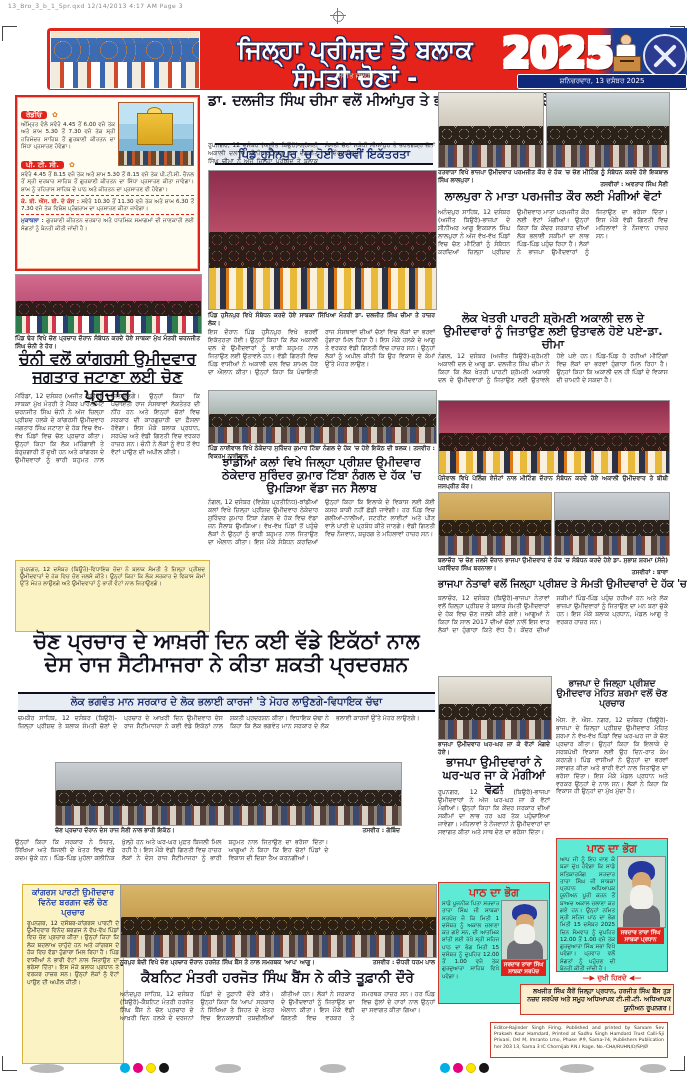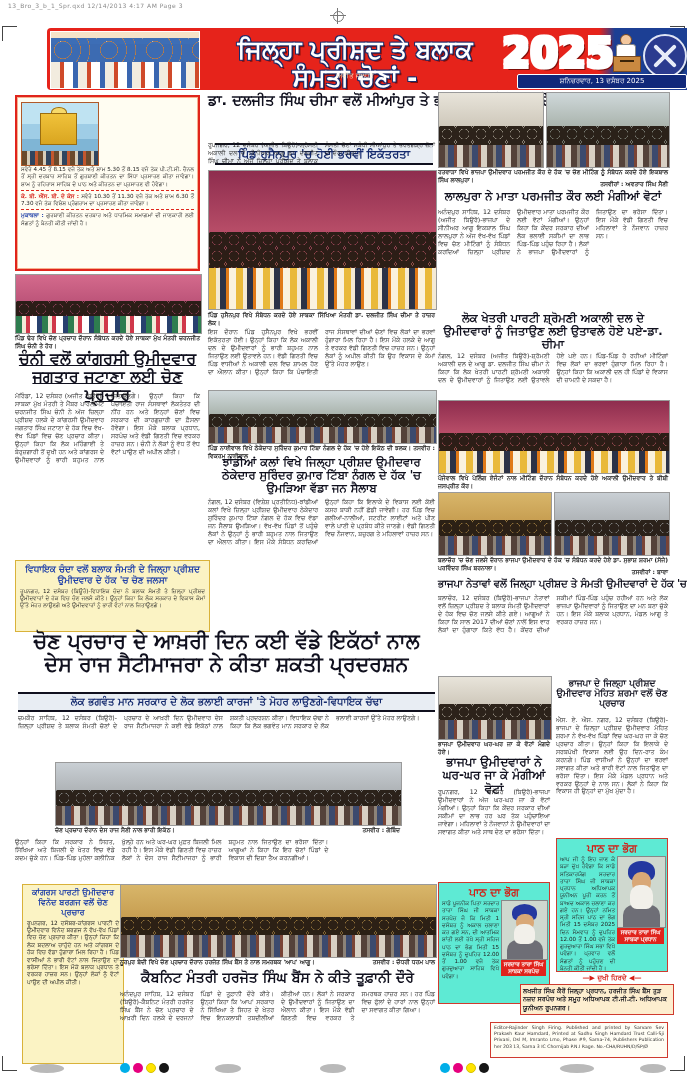--- a/index.html
+++ b/index.html
@@ -91,21 +91,21 @@
   
   .portrait{background:#cfd8cf;border:1px solid #888;overflow:hidden;}
   .portrait .trb{position:absolute;left:22%;top:6%;width:56%;height:30%;background:#2438a0;border-radius:50% 50% 42% 42%;}
   .portrait .fc{position:absolute;left:30%;top:22%;width:40%;height:30%;background:#d9a877;border-radius:46%;}
   .portrait .bd2{position:absolute;left:26%;top:40%;width:48%;height:34%;background:#f2f0ea;border-radius:42% 42% 30% 30%;}
   .portrait .st{position:absolute;left:10%;top:68%;width:80%;height:34%;background:#6e6e76;border-radius:10px 10px 0 0;}
   .obit{border:1.5px solid #cf3a2e;background:#5eead4;padding:3px;box-sizing:border-box;}
   .obit-title{font-size:11px;font-weight:bold;color:#d41d14;text-align:center;}
   .obit-cap{background:#e0241c;color:#fff;font-size:5.6px;font-weight:bold;text-align:center;padding:1px 2px;}
   .mournbar{color:#d41d14;font-size:7px;font-weight:bold;text-align:center;}
-  .mournbox{border:1px solid #cf3a2e;background:#fdeecf;font-size:6.4px;font-weight:bold;text-align:left;line-height:1.3;padding:2px;}
+  .mournbox{border:1px solid #cf3a2e;background:#fdeecf;font-size:6.4px;font-weight:bold;text-align:right;line-height:1.3;padding:2px;}
   .imprint{border:1px solid #cf3a2e;background:#fffdf4;font-size:4.6px;line-height:1.35;color:#333;text-align:justify;padding:2px 3px;box-sizing:border-box;}
   
   .f-ell{height:9px;border-radius:50%;background:#b9b9b9;}
   .f-dot{width:10px;height:10px;border-radius:50%;}
 </style>
 </head>
 <body>
 
 <div class="abs printline">13_Bro_3_b_1_Spr.qxd  12/14/2013  4:17 AM  Page 3</div>
 <div class="abs regcross">
@@ -128,40 +128,44 @@
       <div class="bx"></div>
   </div>
   <div class="abs stamp"></div>
   <div class="abs b-date">ਸ਼ਨਿਚਰਵਾਰ, 13 ਦਸੰਬਰ 2025</div>
   <div class="abs b-orange"></div>
   <div class="abs b-page">6</div>
 </div>
 
 <div class="abs kbox">
   <div style="display:flex;gap:3px;margin-top:2px;">
+    <div style="width:56%;">
+      <div><span class="kbadge">ਰੇਡੀਓ</span> <span class="kflower">✿</span></div>
+      <div class="ktext">ਅੰਮ੍ਰਿਤ ਵੇਲੇ ਸਵੇਰੇ 4.45 ਤੋਂ 6.00 ਵਜੇ ਤੱਕ ਅਤੇ ਸ਼ਾਮ 5.30 ਤੋਂ 7.30 ਵਜੇ ਤੱਕ ਸ੍ਰੀ ਹਰਿਮੰਦਰ ਸਾਹਿਬ ਤੋਂ ਗੁਰਬਾਣੀ ਕੀਰਤਨ ਦਾ ਸਿੱਧਾ ਪ੍ਰਸਾਰਣ ਹੋਵੇਗਾ।</div>
+      <div style="margin-top:2px;"><span class="kbadge">ਪੀ. ਟੀ. ਸੀ.</span> <span class="kflower">✿</span></div>
+    </div>
     <div class="gt abs" style="position:relative;width:44%;height:62px;">
       <div class="dome"></div>
         <div class="bld"></div>
         <div class="crowd"></div>
     </div>
   </div>
   <div class="ktext">ਸਵੇਰੇ 4.45 ਤੋਂ 8.15 ਵਜੇ ਤੱਕ ਅਤੇ ਸ਼ਾਮ 5.30 ਤੋਂ 8.15 ਵਜੇ ਤੱਕ ਪੀ.ਟੀ.ਸੀ. ਚੈਨਲ ਤੋਂ ਸ੍ਰੀ ਦਰਬਾਰ ਸਾਹਿਬ ਤੋਂ ਗੁਰਬਾਣੀ ਕੀਰਤਨ ਦਾ ਸਿੱਧਾ ਪ੍ਰਸਾਰਣ ਕੀਤਾ ਜਾਵੇਗਾ। ਸ਼ਾਮ ਨੂੰ ਰਹਿਰਾਸ ਸਾਹਿਬ ਦੇ ਪਾਠ ਅਤੇ ਕੀਰਤਨ ਦਾ ਪ੍ਰਸਾਰਣ ਵੀ ਹੋਵੇਗਾ।</div>
   <div class="ksep"></div>
   <div class="ktext"><span class="klead-red">ਕੇ. ਬੀ. ਐੱਸ. ਬੀ. ਦੇ ਕੇਸ :</span> <span>ਸਵੇਰੇ 10.30 ਤੋਂ 11.30 ਵਜੇ ਤੱਕ ਅਤੇ ਸ਼ਾਮ 6.30 ਤੋਂ 7.30 ਵਜੇ ਤੱਕ ਵਿਸ਼ੇਸ਼ ਪ੍ਰੋਗਰਾਮ ਦਾ ਪ੍ਰਸਾਰਣ ਕੀਤਾ ਜਾਵੇਗਾ।</span></div>
   <div class="ksep"></div>
   <div class="ktext"><span class="klead-blue">ਮੁਕਾਬਲਾ :</span> <span>ਗੁਰਬਾਣੀ ਕੀਰਤਨ ਦਰਬਾਰ ਅਤੇ ਧਾਰਮਿਕ ਸਮਾਗਮਾਂ ਦੀ ਜਾਣਕਾਰੀ ਲਈ ਸੰਗਤਾਂ ਨੂੰ ਬੇਨਤੀ ਕੀਤੀ ਜਾਂਦੀ ਹੈ।</span></div>
 </div>
 
 <div class="abs ph ph-pink" style="left:15px;top:274px;width:185px;height:58px;"></div>
 <div class="abs cap" style="left:15px;top:334px;width:185px;height:13px;">ਪਿੰਡ ਢੇਰ ਵਿਖੇ ਚੋਣ ਪ੍ਰਚਾਰ ਦੌਰਾਨ ਸੰਬੋਧਨ ਕਰਦੇ ਹੋਏ ਸਾਬਕਾ ਮੁੱਖ ਮੰਤਰੀ ਚਰਨਜੀਤ ਸਿੰਘ ਚੰਨੀ ਤੇ ਹੋਰ।</div>
 <div class="abs hl" style="left:15px;top:350px;width:185px;font-size:16px;text-decoration:underline;">ਚੰਨੀ ਵਲੋਂ ਕਾਂਗਰਸੀ ਉਮੀਦਵਾਰ ਜਗਤਾਰ ਜਟਾਣਾ ਲਈ ਚੋਣ ਪ੍ਰਚਾਰ</div>
 <div class="abs body-txt cols2" style="left:15px;top:392px;width:185px;height:164px;">ਮੋਰਿੰਡਾ, 12 ਦਸੰਬਰ (ਅਜੀਤ ਬਿਊਰੋ)-ਸਾਬਕਾ ਮੁੱਖ ਮੰਤਰੀ ਤੇ ਮੈਂਬਰ ਪਾਰਲੀਮੈਂਟ ਚਰਨਜੀਤ ਸਿੰਘ ਚੰਨੀ ਨੇ ਅੱਜ ਜ਼ਿਲ੍ਹਾ ਪ੍ਰੀਸ਼ਦ ਹਲਕੇ ਦੇ ਕਾਂਗਰਸੀ ਉਮੀਦਵਾਰ ਜਗਤਾਰ ਸਿੰਘ ਜਟਾਣਾ ਦੇ ਹੱਕ ਵਿਚ ਵੱਖ-ਵੱਖ ਪਿੰਡਾਂ ਵਿਚ ਚੋਣ ਪ੍ਰਚਾਰ ਕੀਤਾ। ਉਨ੍ਹਾਂ ਕਿਹਾ ਕਿ ਲੋਕ ਮਹਿੰਗਾਈ ਤੇ ਬੇਰੁਜ਼ਗਾਰੀ ਤੋਂ ਦੁਖੀ ਹਨ ਅਤੇ ਕਾਂਗਰਸ ਦੇ ਉਮੀਦਵਾਰਾਂ ਨੂੰ ਭਾਰੀ ਬਹੁਮਤ ਨਾਲ ਜਿਤਾਉਣਗੇ। ਉਨ੍ਹਾਂ ਕਿਹਾ ਕਿ ਪੰਚਾਇਤੀ ਰਾਜ ਸੰਸਥਾਵਾਂ ਲੋਕਤੰਤਰ ਦੀ ਨੀਂਹ ਹਨ ਅਤੇ ਇਨ੍ਹਾਂ ਚੋਣਾਂ ਵਿਚ ਸਰਕਾਰ ਦੀ ਕਾਰਗੁਜ਼ਾਰੀ ਦਾ ਫ਼ੈਸਲਾ ਹੋਵੇਗਾ। ਇਸ ਮੌਕੇ ਬਲਾਕ ਪ੍ਰਧਾਨ, ਸਰਪੰਚ ਅਤੇ ਵੱਡੀ ਗਿਣਤੀ ਵਿਚ ਵਰਕਰ ਹਾਜ਼ਰ ਸਨ। ਚੰਨੀ ਨੇ ਲੋਕਾਂ ਨੂੰ ਵੱਧ ਤੋਂ ਵੱਧ ਵੋਟਾਂ ਪਾਉਣ ਦੀ ਅਪੀਲ ਕੀਤੀ।</div>
 
 <div class="abs ybox" style="left:15px;top:560px;width:185px;height:64px;">
-  <div class="yh" style="font-size:9px;">ਵਿਧਾਇਕ ਚੰਦਾ ਵਲੋਂ ਬਲਾਕ ਸੰਮਤੀ ਦੇ ਜਿਲ੍ਹਾ ਪ੍ਰੀਸ਼ਦ ਉਮੀਦਵਾਰ ਦੇ ਹੱਕ 'ਚ ਚੋਣ ਜਲਸਾ</div>
   <div class="body-txt" style="font-size:5.6px;margin-top:2px;">ਰੂਪਨਗਰ, 12 ਦਸੰਬਰ (ਬਿਊਰੋ)-ਵਿਧਾਇਕ ਚੰਦਾ ਨੇ ਬਲਾਕ ਸੰਮਤੀ ਤੇ ਜ਼ਿਲ੍ਹਾ ਪ੍ਰੀਸ਼ਦ ਉਮੀਦਵਾਰਾਂ ਦੇ ਹੱਕ ਵਿਚ ਚੋਣ ਜਲਸੇ ਕੀਤੇ। ਉਨ੍ਹਾਂ ਕਿਹਾ ਕਿ ਲੋਕ ਸਰਕਾਰ ਦੇ ਵਿਕਾਸ ਕੰਮਾਂ ਉੱਤੇ ਮੋਹਰ ਲਾਉਣਗੇ ਅਤੇ ਉਮੀਦਵਾਰਾਂ ਨੂੰ ਭਾਰੀ ਵੋਟਾਂ ਨਾਲ ਜਿਤਾਉਣਗੇ।</div>
 </div>
 
 <div class="abs hl" style="left:208px;top:92px;width:337px;font-size:14.5px;white-space:nowrap;">ਡਾ. ਦਲਜੀਤ ਸਿੰਘ ਚੀਮਾ ਵਲੋਂ ਮੀਆਂਪੁਰ ਤੇ ਭਰਤਗੜ੍ਹ ਜ਼ੋਨਾਂ ਦਾ ਦੌਰਾ</div>
 <div class="abs subbar" style="left:215px;top:115px;width:218px;font-size:11.5px;padding:2px 0;margin-top:28px;">ਪਿੰਡ ਹੁਸੈਨਪੁਰ 'ਚ ਹੋਈ ਭਰਵੀਂ ਇਕੱਤਰਤਾ</div>
 <div class="abs body-txt cols2" style="left:208px;top:141px;width:227px;height:27px;">ਰੂਪਨਗਰ, 12 ਦਸੰਬਰ (ਅਜੀਤ ਬਿਊਰੋ)-ਸ਼੍ਰੋਮਣੀ ਅਕਾਲੀ ਦਲ ਦੇ ਸੀਨੀਅਰ ਆਗੂ ਡਾ. ਦਲਜੀਤ ਸਿੰਘ ਚੀਮਾ ਨੇ ਅੱਜ ਜ਼ਿਲ੍ਹਾ ਪ੍ਰੀਸ਼ਦ ਤੇ ਬਲਾਕ ਸੰਮਤੀ ਚੋਣਾਂ ਸਬੰਧੀ ਮੀਆਂਪੁਰ ਤੇ ਭਰਤਗੜ੍ਹ ਜ਼ੋਨਾਂ ਦਾ ਦੌਰਾ ਕੀਤਾ।</div>
 <div class="abs ph ph-stage" style="left:208px;top:170px;width:227px;height:138px;"></div>
 <div class="abs cap" style="left:208px;top:311px;width:227px;height:13px;">ਪਿੰਡ ਹੁਸੈਨਪੁਰ ਵਿਖੇ ਸੰਬੋਧਨ ਕਰਦੇ ਹੋਏ ਸਾਬਕਾ ਸਿੱਖਿਆ ਮੰਤਰੀ ਡਾ. ਦਲਜੀਤ ਸਿੰਘ ਚੀਮਾ ਤੇ ਹਾਜ਼ਰ ਲੋਕ।</div>
 <div class="abs body-txt cols2" style="left:208px;top:328px;width:227px;height:60px;">ਇਸ ਦੌਰਾਨ ਪਿੰਡ ਹੁਸੈਨਪੁਰ ਵਿਖੇ ਭਰਵੀਂ ਇਕੱਤਰਤਾ ਹੋਈ। ਉਨ੍ਹਾਂ ਕਿਹਾ ਕਿ ਲੋਕ ਅਕਾਲੀ ਦਲ ਦੇ ਉਮੀਦਵਾਰਾਂ ਨੂੰ ਭਾਰੀ ਬਹੁਮਤ ਨਾਲ ਜਿਤਾਉਣ ਲਈ ਉਤਾਵਲੇ ਹਨ। ਵੱਡੀ ਗਿਣਤੀ ਵਿਚ ਪਿੰਡ ਵਾਸੀਆਂ ਨੇ ਅਕਾਲੀ ਦਲ ਵਿਚ ਸ਼ਾਮਲ ਹੋਣ ਦਾ ਐਲਾਨ ਕੀਤਾ। ਉਨ੍ਹਾਂ ਕਿਹਾ ਕਿ ਪੰਚਾਇਤੀ ਰਾਜ ਸੰਸਥਾਵਾਂ ਦੀਆਂ ਚੋਣਾਂ ਵਿਚ ਲੋਕਾਂ ਦਾ ਭਰਵਾਂ ਹੁੰਗਾਰਾ ਮਿਲ ਰਿਹਾ ਹੈ। ਇਸ ਮੌਕੇ ਹਲਕੇ ਦੇ ਆਗੂ ਤੇ ਵਰਕਰ ਵੱਡੀ ਗਿਣਤੀ ਵਿਚ ਹਾਜ਼ਰ ਸਨ। ਉਨ੍ਹਾਂ ਲੋਕਾਂ ਨੂੰ ਅਪੀਲ ਕੀਤੀ ਕਿ ਉਹ ਵਿਕਾਸ ਦੇ ਕੰਮਾਂ ਉੱਤੇ ਮੋਹਰ ਲਾਉਣ।</div>
 

